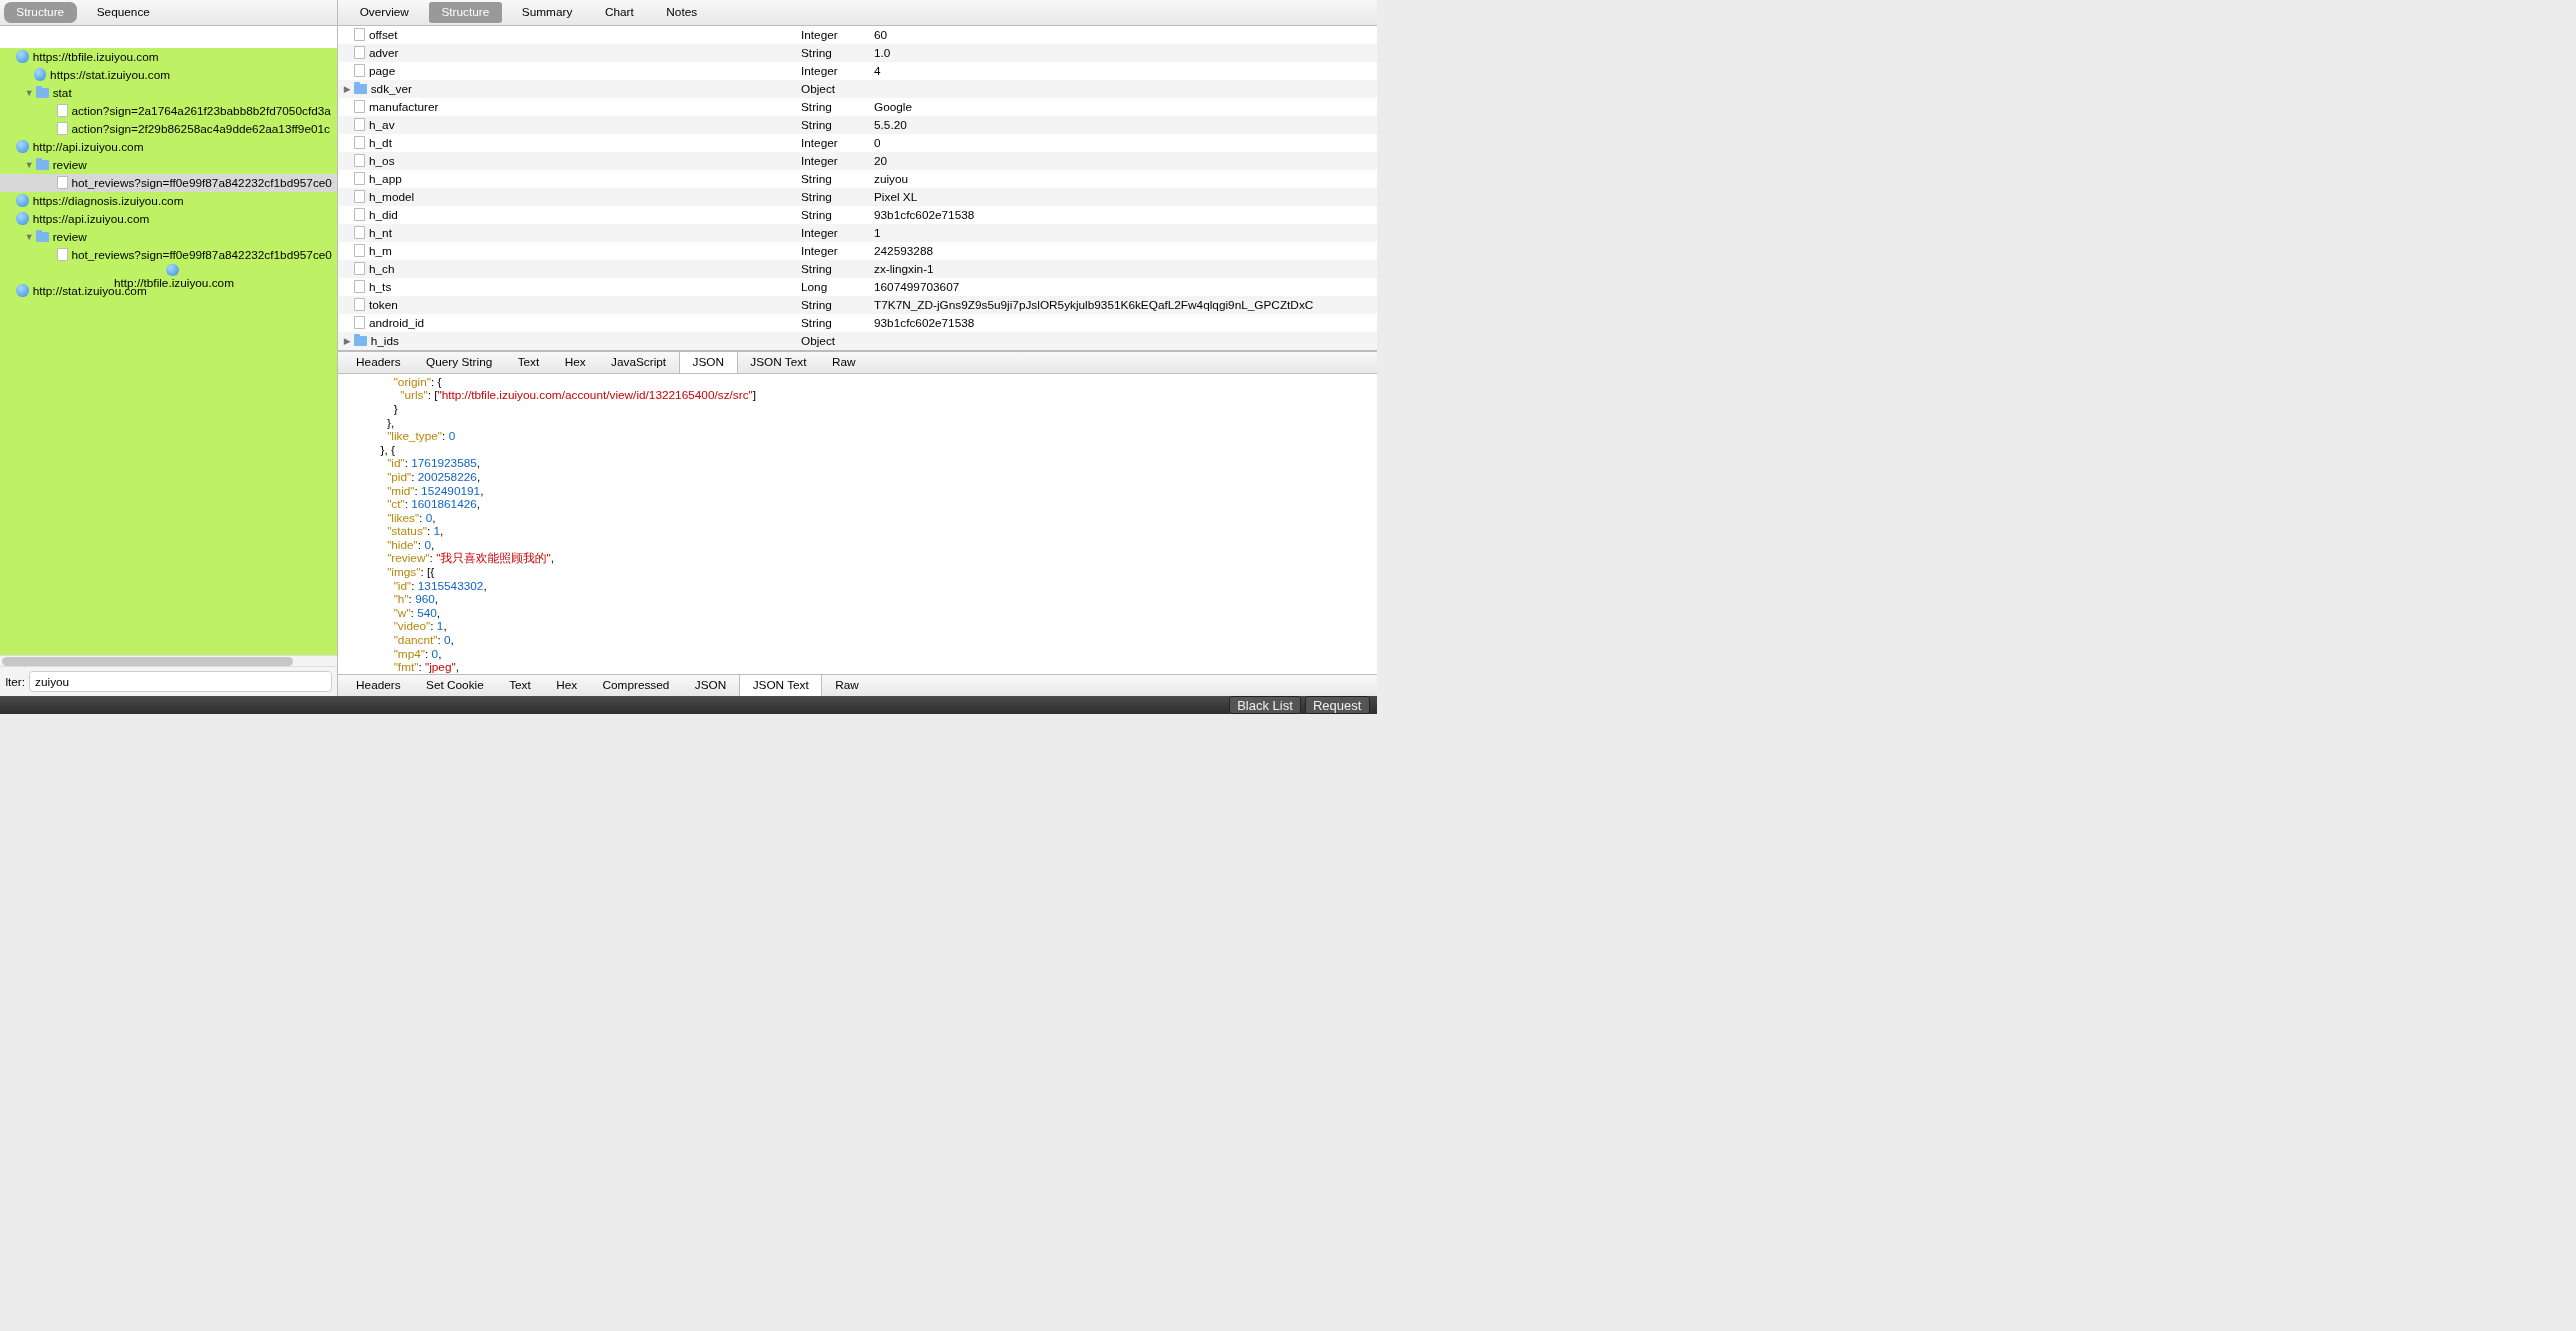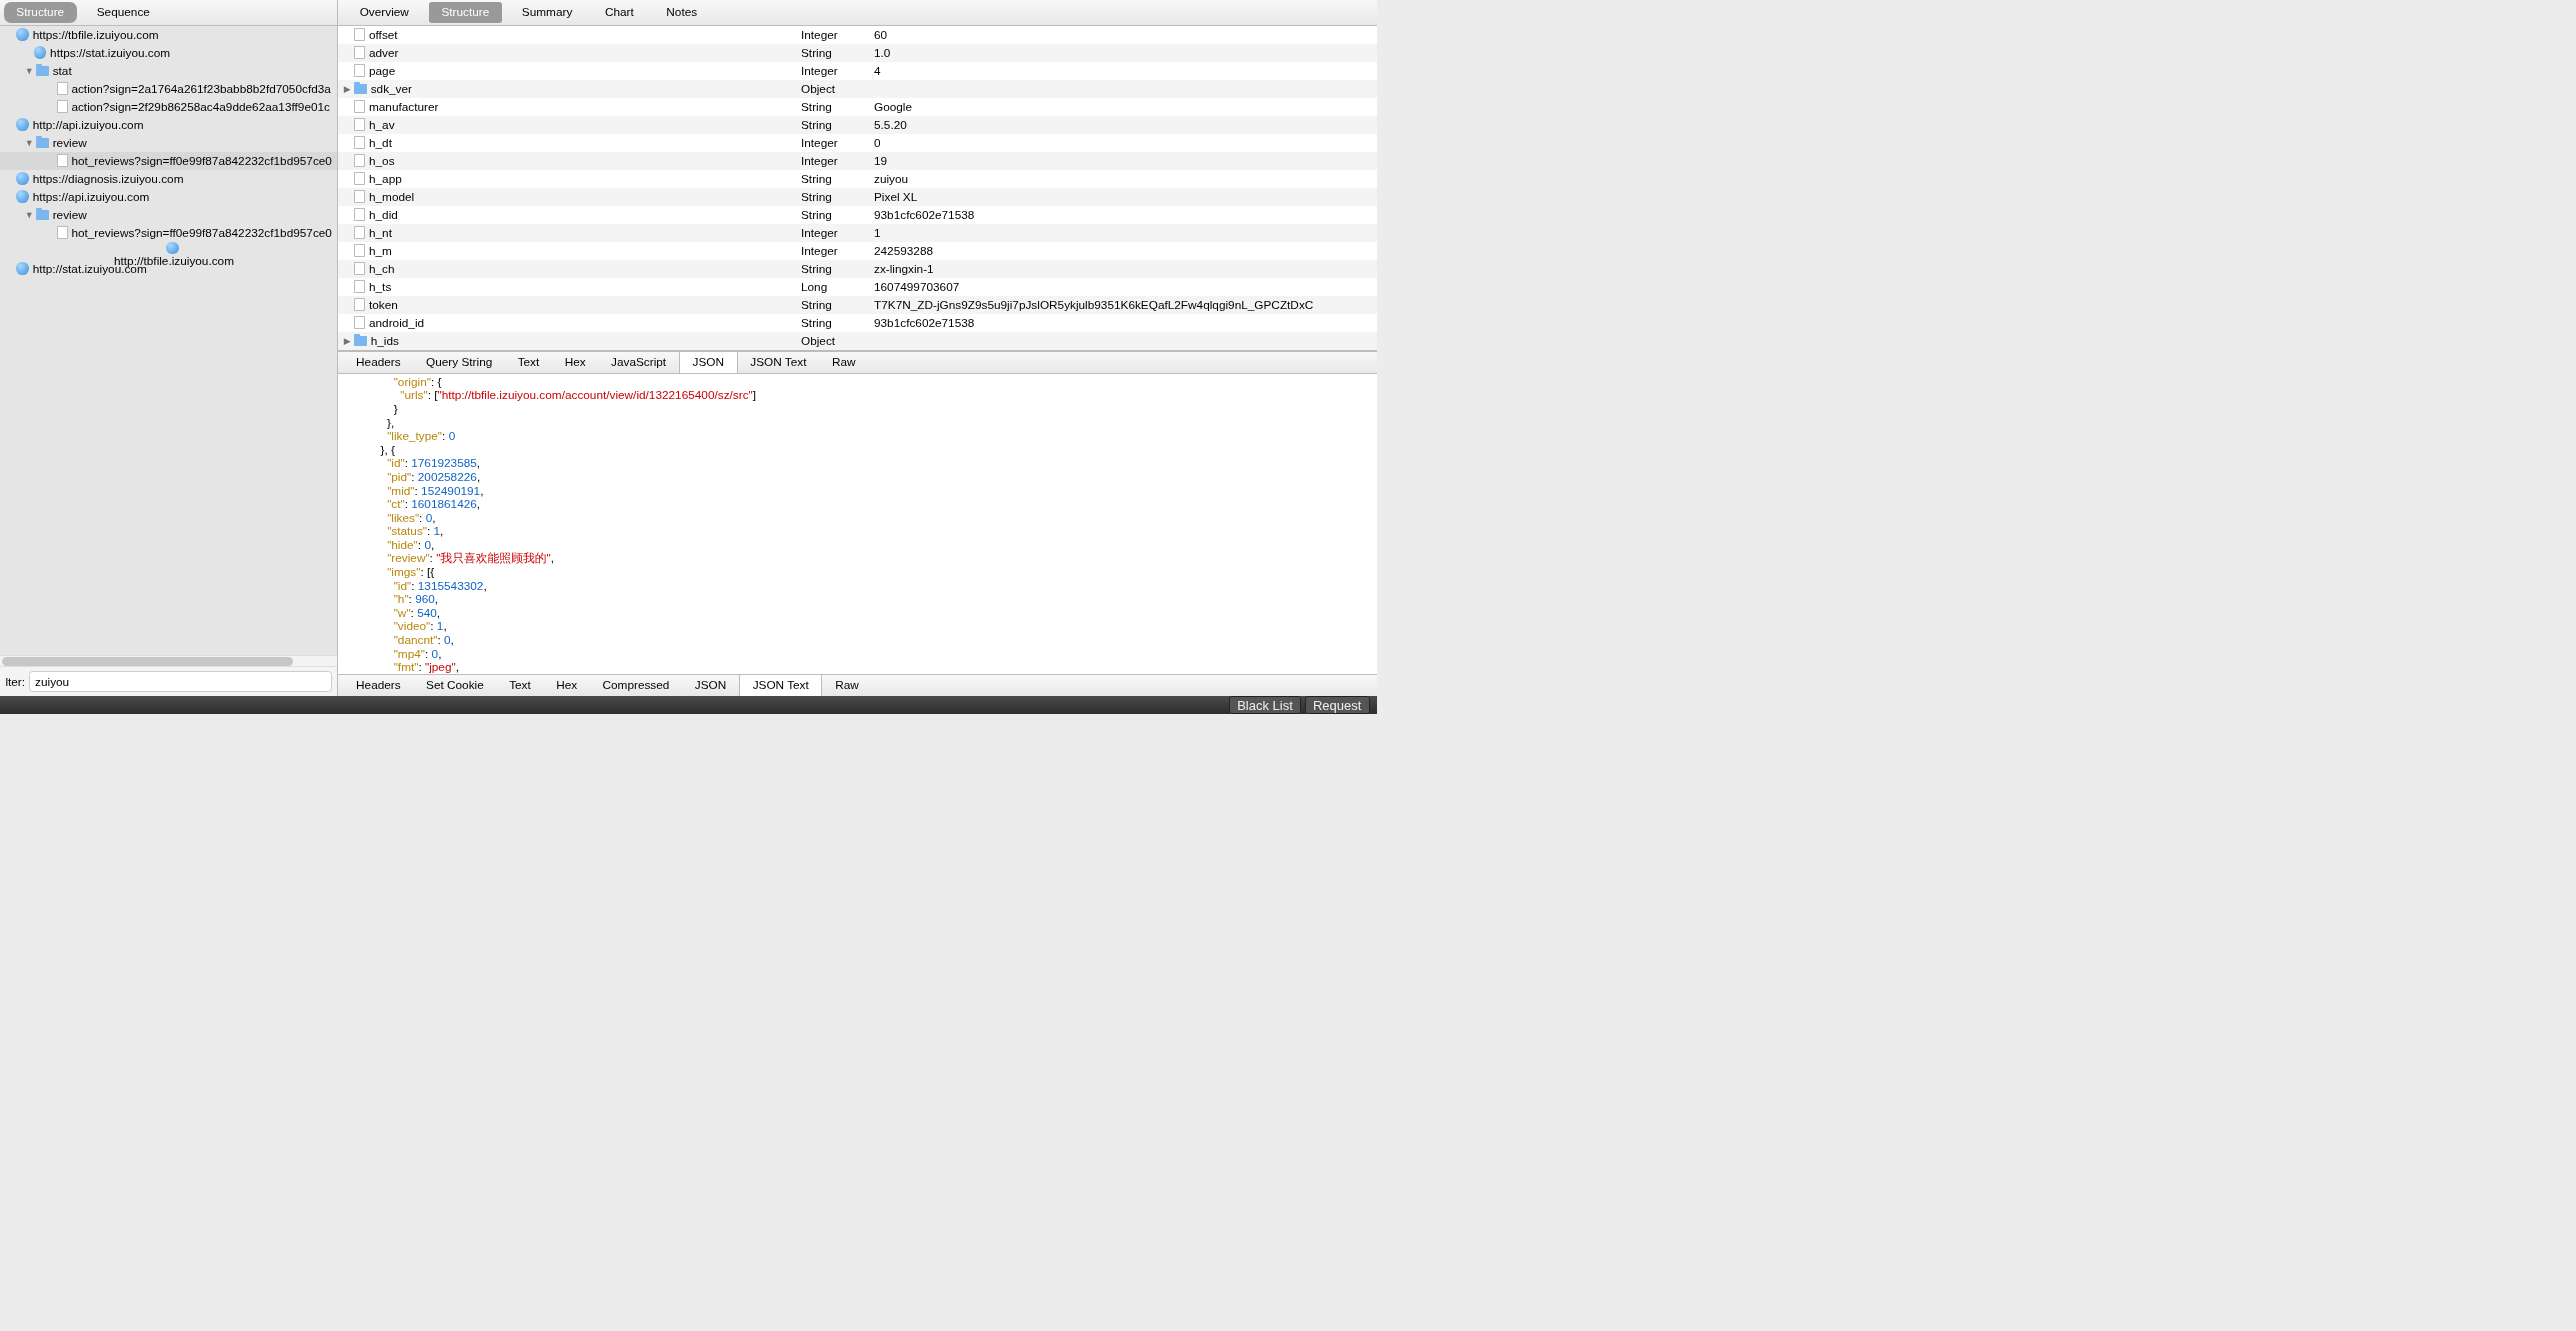--- a/index.html
+++ b/index.html
@@ -4,21 +4,21 @@
 <style>
 * { margin:0; padding:0; box-sizing:border-box; font-family:-apple-system,BlinkMacSystemFont,"Helvetica Neue",sans-serif; font-size:11.8px; }
 body { background:#ececec; width:1377px; height:714px; overflow:hidden; display:flex; flex-direction:column; }
 .main { flex:1; display:flex; overflow:hidden; }
 
 
 .left { width:338px; background:#fff; display:flex; flex-direction:column; border-right:0.9px solid #bcbcbc; }
 .ltabs { display:flex; background:linear-gradient(#f8f8f8,#e8e8e8); border-bottom:0.9px solid #bcbcbc; }
 .ltab { padding:3.6px 12.7px; cursor:pointer; border-radius:2.7px; margin:1.8px 3.6px; }
 .ltab.act { background:#999; color:#fff;border-radius:7px; }
-.tree { flex:1; overflow:auto; background:#e5e5e5; }
+.tree { flex:1; overflow:auto; background:#bef264;margin-top:22px; }
 .trow { display:flex; align-items:center; height:18px; white-space:nowrap; cursor:pointer; }
 .trow.sel { background:#d8d8d8; }
 .tw { display:inline-block; width:11px; text-align:center; color:#737373; font-size:9px; margin-right:1.8px; }
 .glb { width:12.7px; height:12.7px; border-radius:50%; background:radial-gradient(circle at 35% 30%,#a8d8ff,#3890dc); margin-right:3.6px; flex-shrink:0; }
 .fld { width:12.7px; height:10px; background:#7cb6f0; border-radius:0.9px; margin-right:3.6px; flex-shrink:0; position:relative; }
 .fld:before { content:""; position:absolute; top:-1.8px; left:0; width:5.4px; height:1.8px; background:#7cb6f0; border-radius:0.9px 0.9px 0 0; }
 .fle { width:11px; height:12.7px; background:#fff; border:0.9px solid #bbb; border-radius:0.9px; margin-right:3.6px; flex-shrink:0; }
 .hscr { height:11.8px; background:#f4f4f4; border-top:0.9px solid #ddd; position:relative; }
 .hscr:after { content:""; position:absolute; left:1.8px; top:1.8px; width:291px; height:8.2px; background:#c7c7c7; border-radius:4.5px; }
 .flt { display:flex; align-items:center; padding:3.6px 5.4px; background:#f4f4f4; border-top:0.9px solid #ddd; }
@@ -207,21 +207,21 @@
           <div class="c2">Integer</div>
           <div class="c3">0</div>
         </div>
         <div class="tr">
           <div class="c1">
             <span class="tw"></span>
             <span class="fle"></span>
             <span>h_os</span>
           </div>
           <div class="c2">Integer</div>
-          <div class="c3">19</div>
+          <div class="c3">20</div>
         </div>
         <div class="tr">
           <div class="c1">
             <span class="tw"></span>
             <span class="fle"></span>
             <span>h_app</span>
           </div>
           <div class="c2">String</div>
           <div class="c3">zuiyou</div>
         </div>

